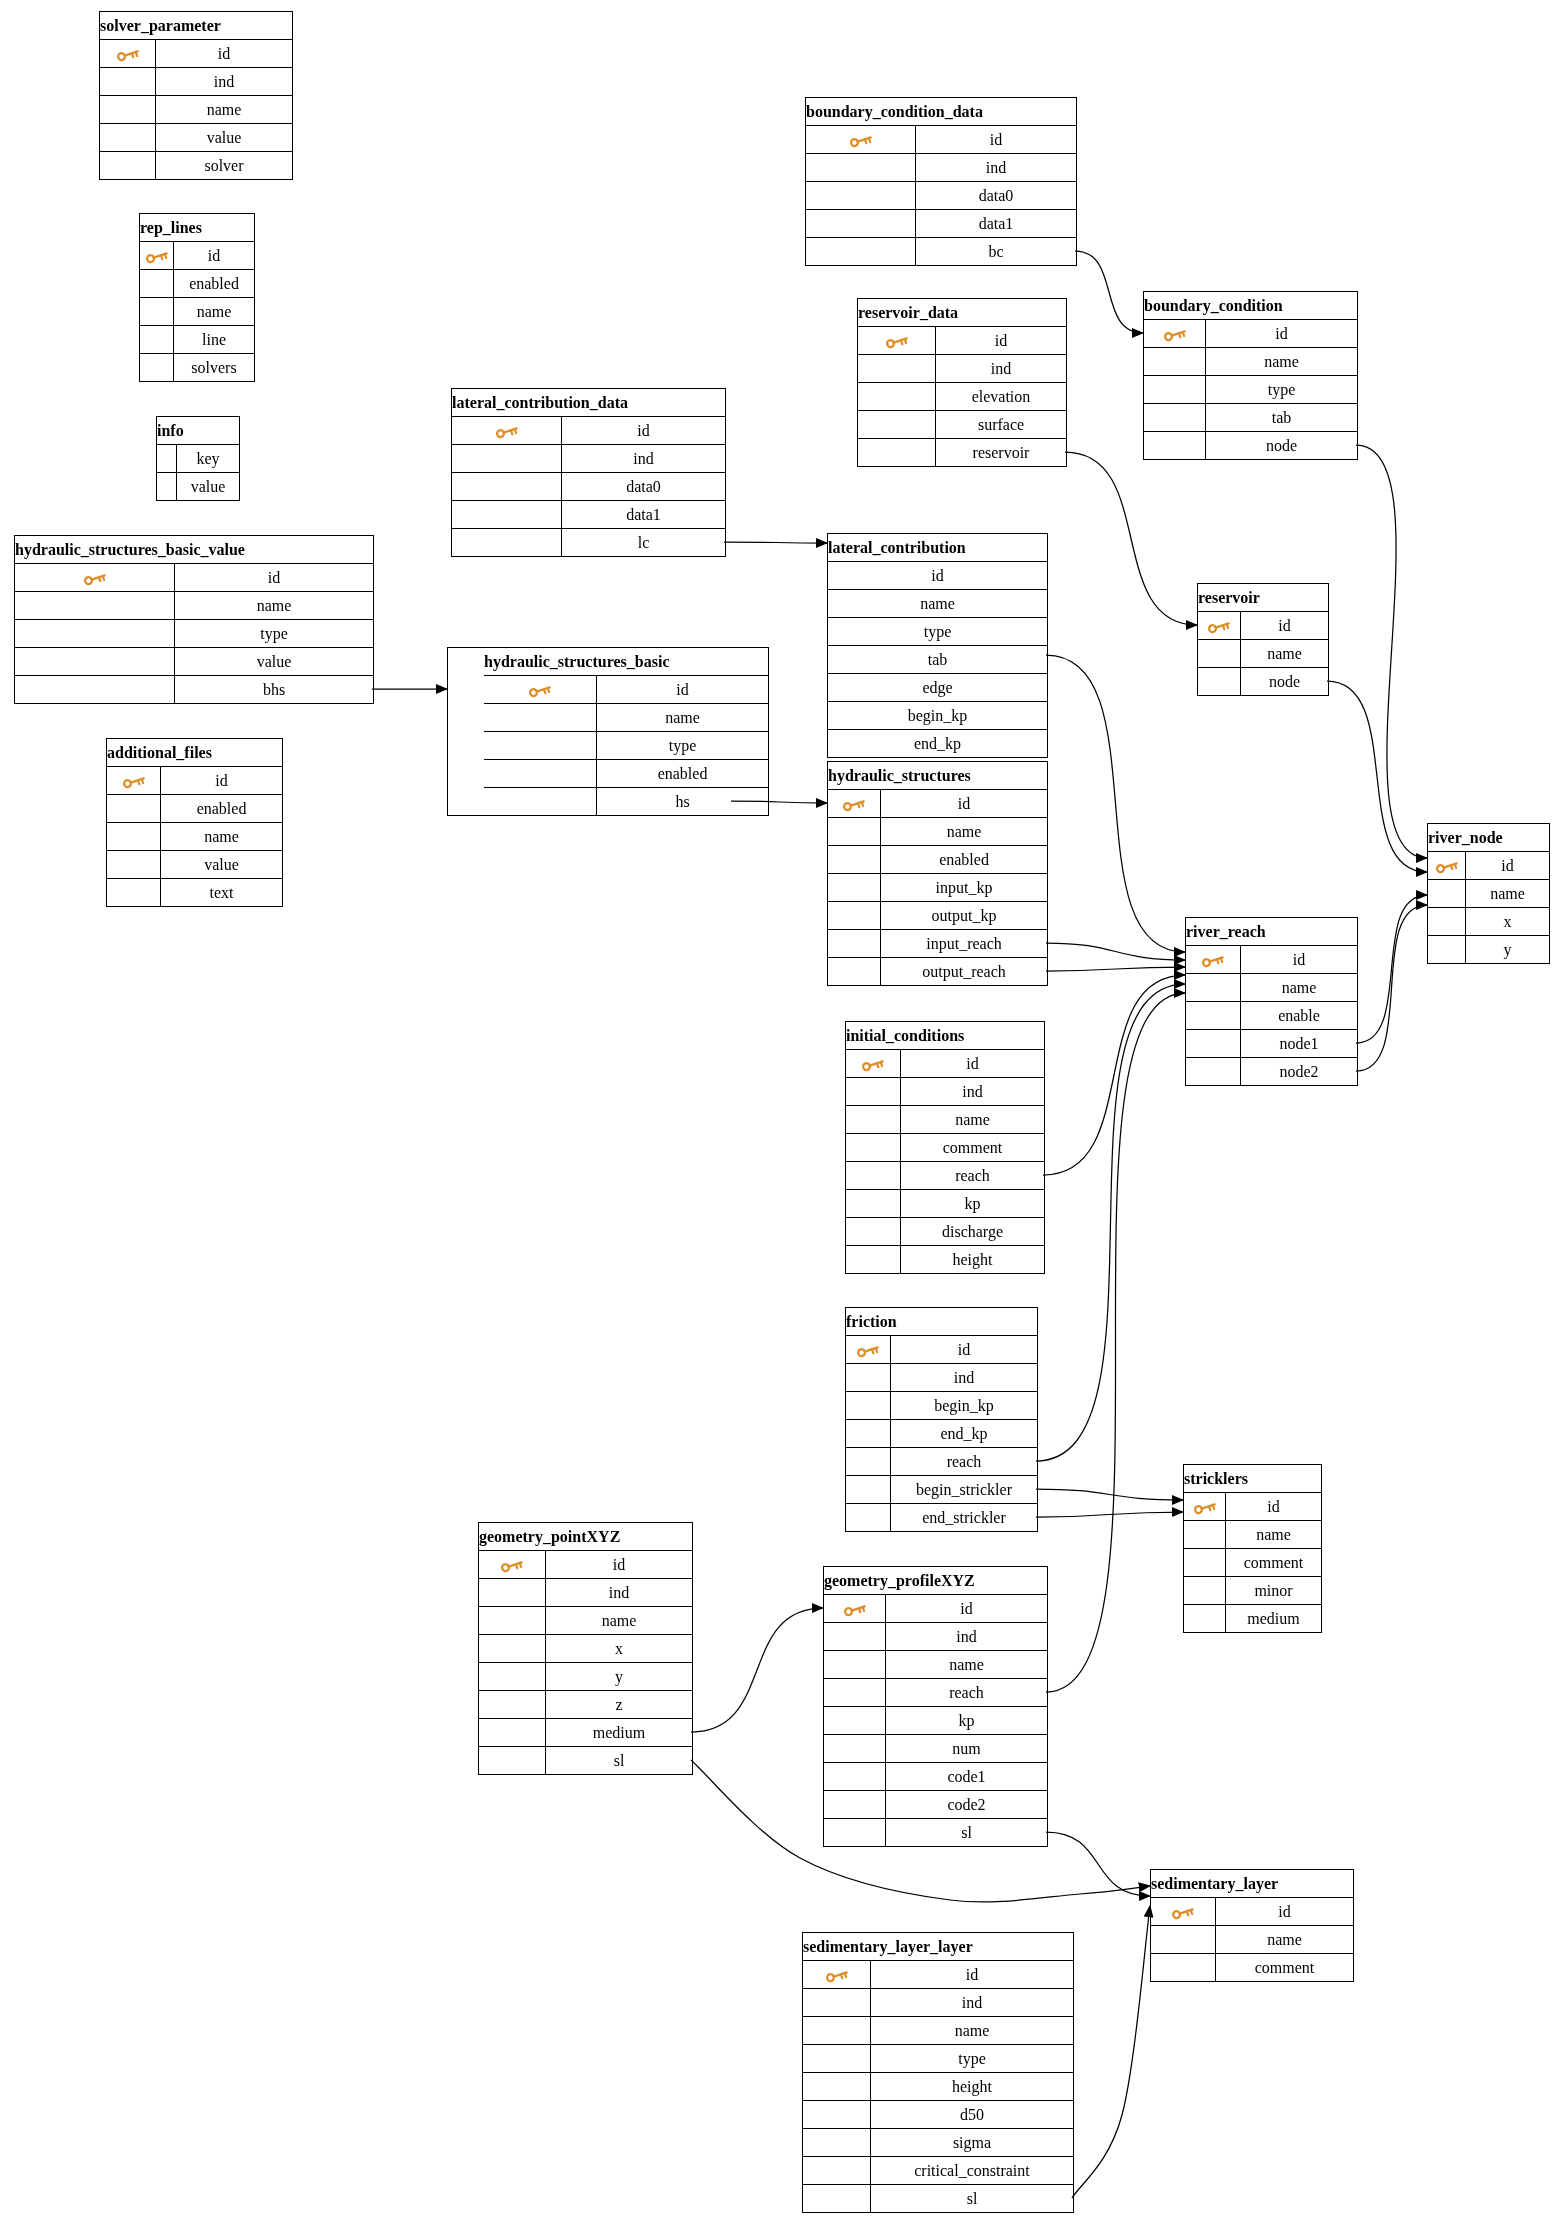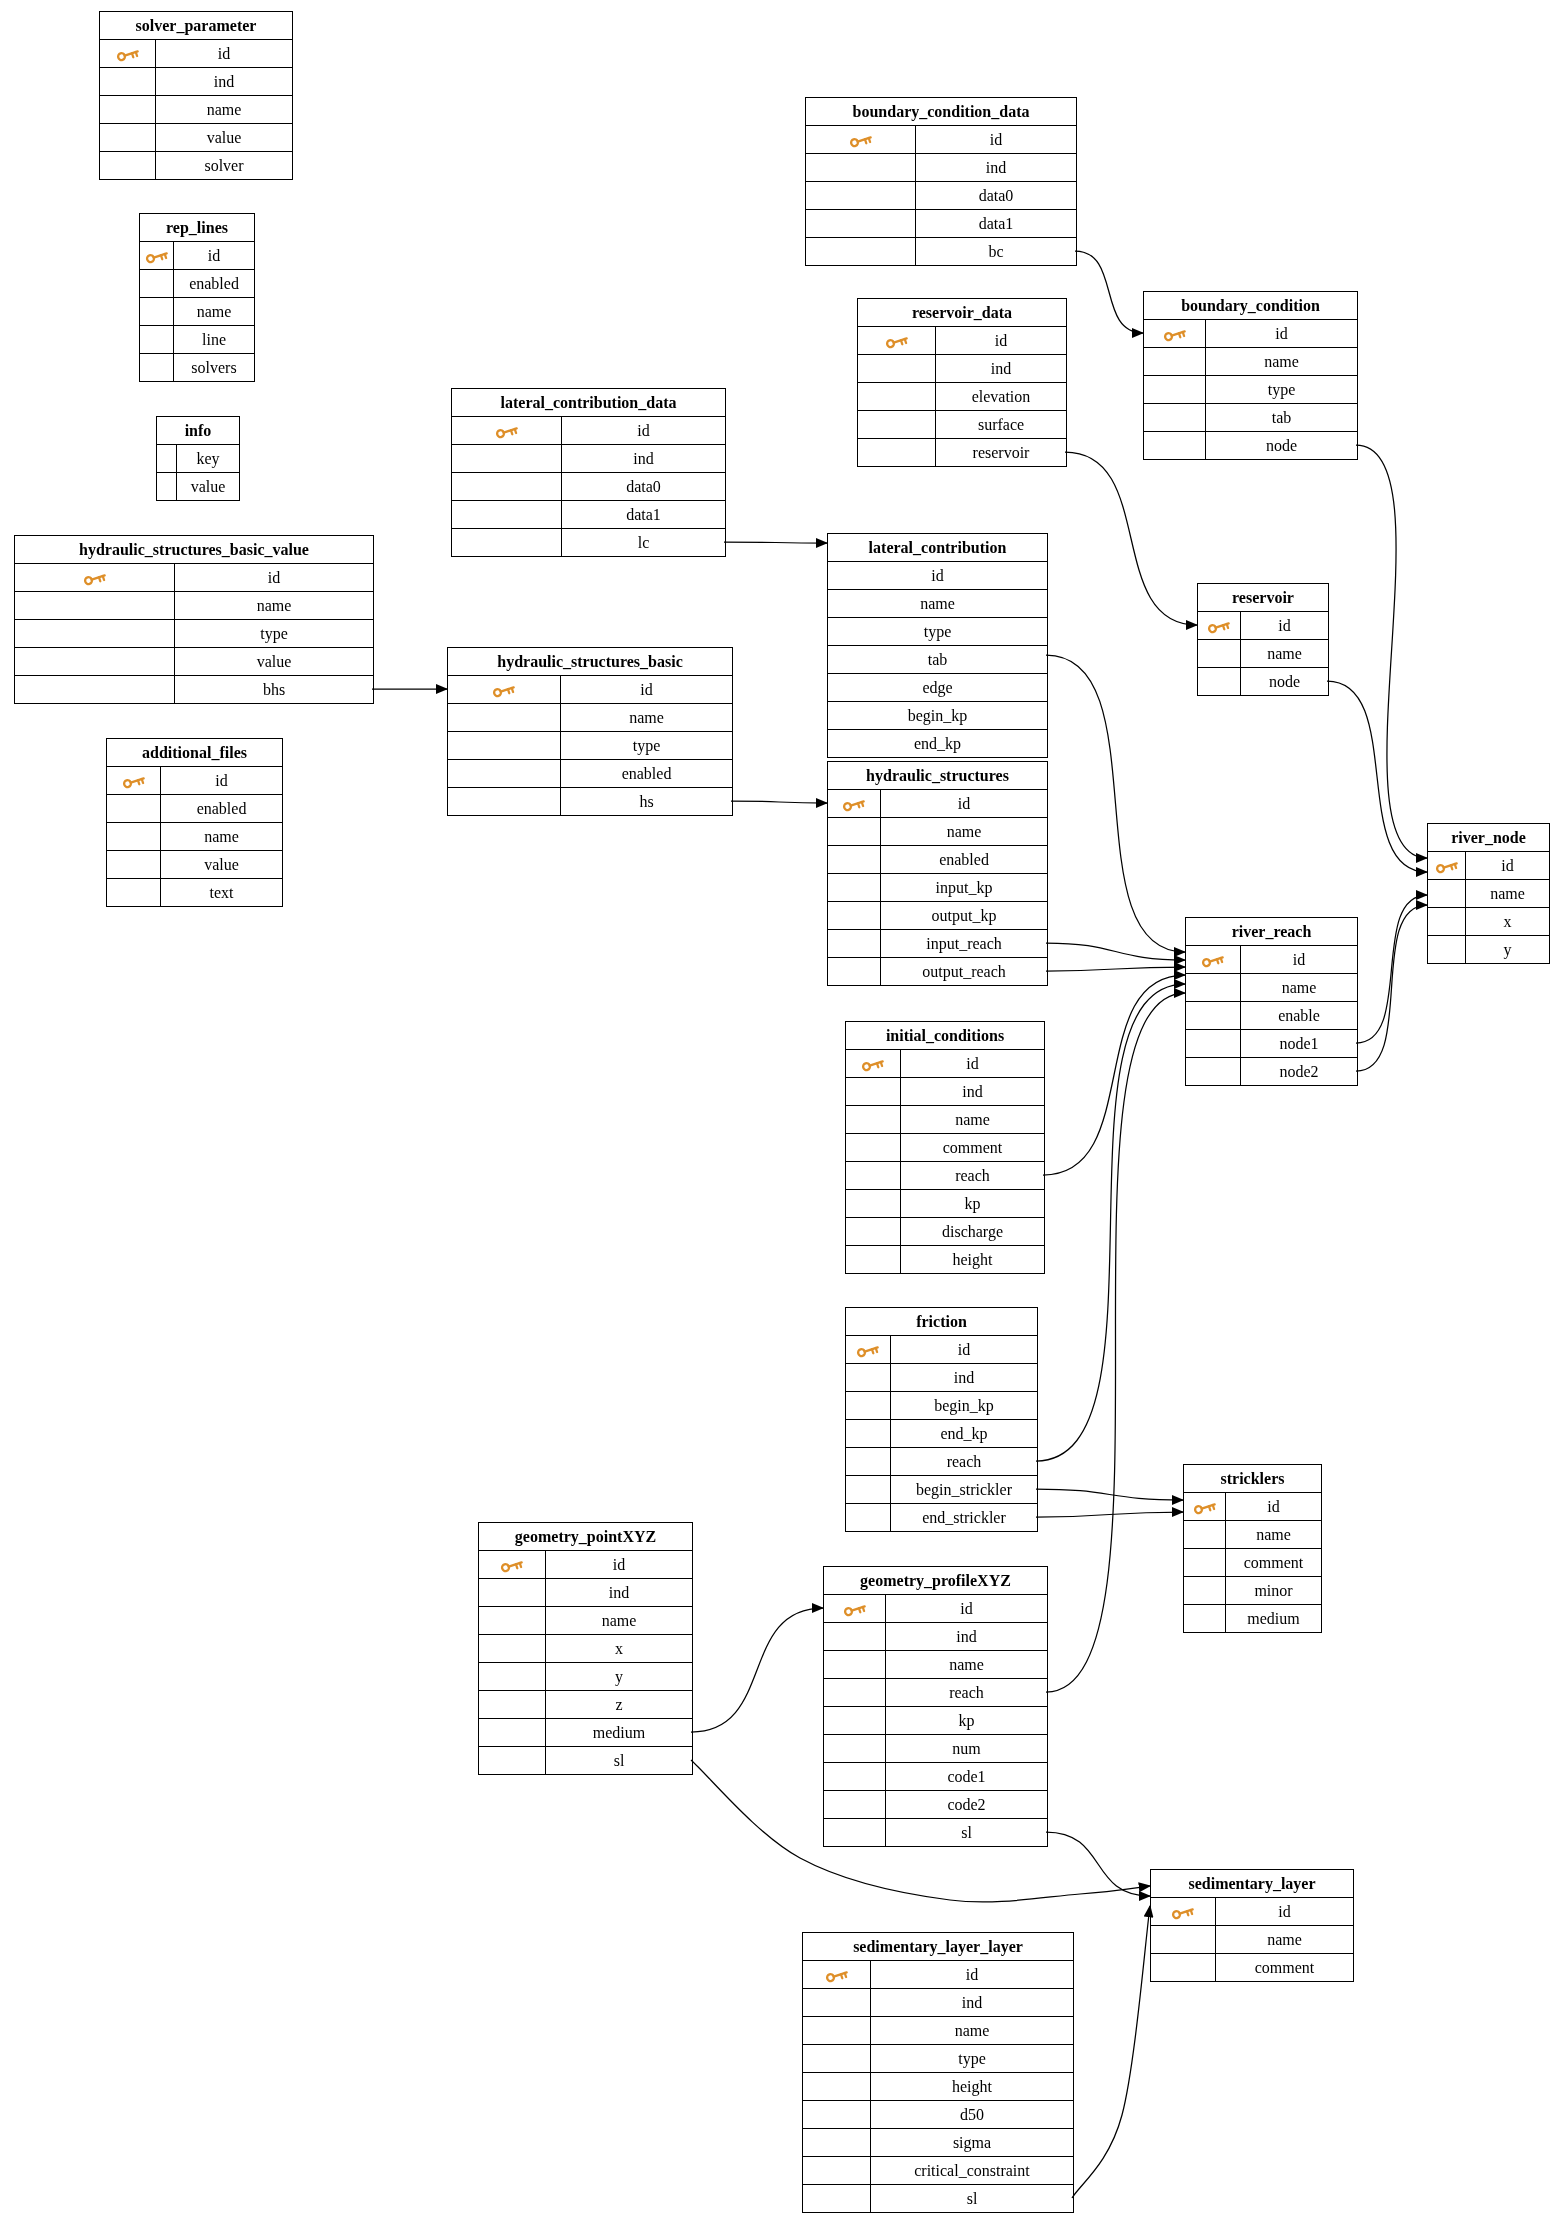--- a/index.html
+++ b/index.html
@@ -24,21 +24,20 @@
     position: absolute;
     background: #ffffff;
     border: 1px solid #000;
     font-size: 16px;
     z-index: 1;
     box-sizing: content-box;
   }
   .db-title {
     height: 27px;
     line-height: 27px;
-    text-align: center;
     font-weight: bold;
     border-bottom: 1px solid #000;
     white-space: nowrap;
     overflow: hidden;
   }
   .db-row {
     display: flex;
     height: 27px;
     line-height: 27px;
     border-bottom: 1px solid #000;
@@ -255,21 +254,21 @@
       </div>
       <div class="db-row">
         <div class="icon-cell" style="width: 110px;"></div>
         <div class="name-cell">data1</div>
       </div>
       <div class="db-row">
         <div class="icon-cell" style="width: 110px;"></div>
         <div class="name-cell">lc</div>
       </div>
     </div>
-    <div class="db-table" style="left: 447px; top: 647px; width: 284px;">
+    <div class="db-table" style="left: 447px; top: 647px; width: 284px; padding-left: 36px;">
       <div class="db-title">hydraulic_structures_basic</div>
       <div class="db-row">
         <div class="icon-cell" style="width: 113px;">
           <svg width="26" height="16" viewBox="0 0 26 16">
             <g transform="rotate(-18 13 8)" stroke="#de8f29" stroke-width="2.3" fill="none" stroke-linecap="round">
               <circle cx="6" cy="8.5" r="3.4"></circle>
               <line x1="9.4" y1="8.5" x2="23" y2="8.5"></line>
               <line x1="17" y1="8.5" x2="17" y2="12.7"></line>
               <line x1="21" y1="8.5" x2="21" y2="12.7"></line>
             </g>

